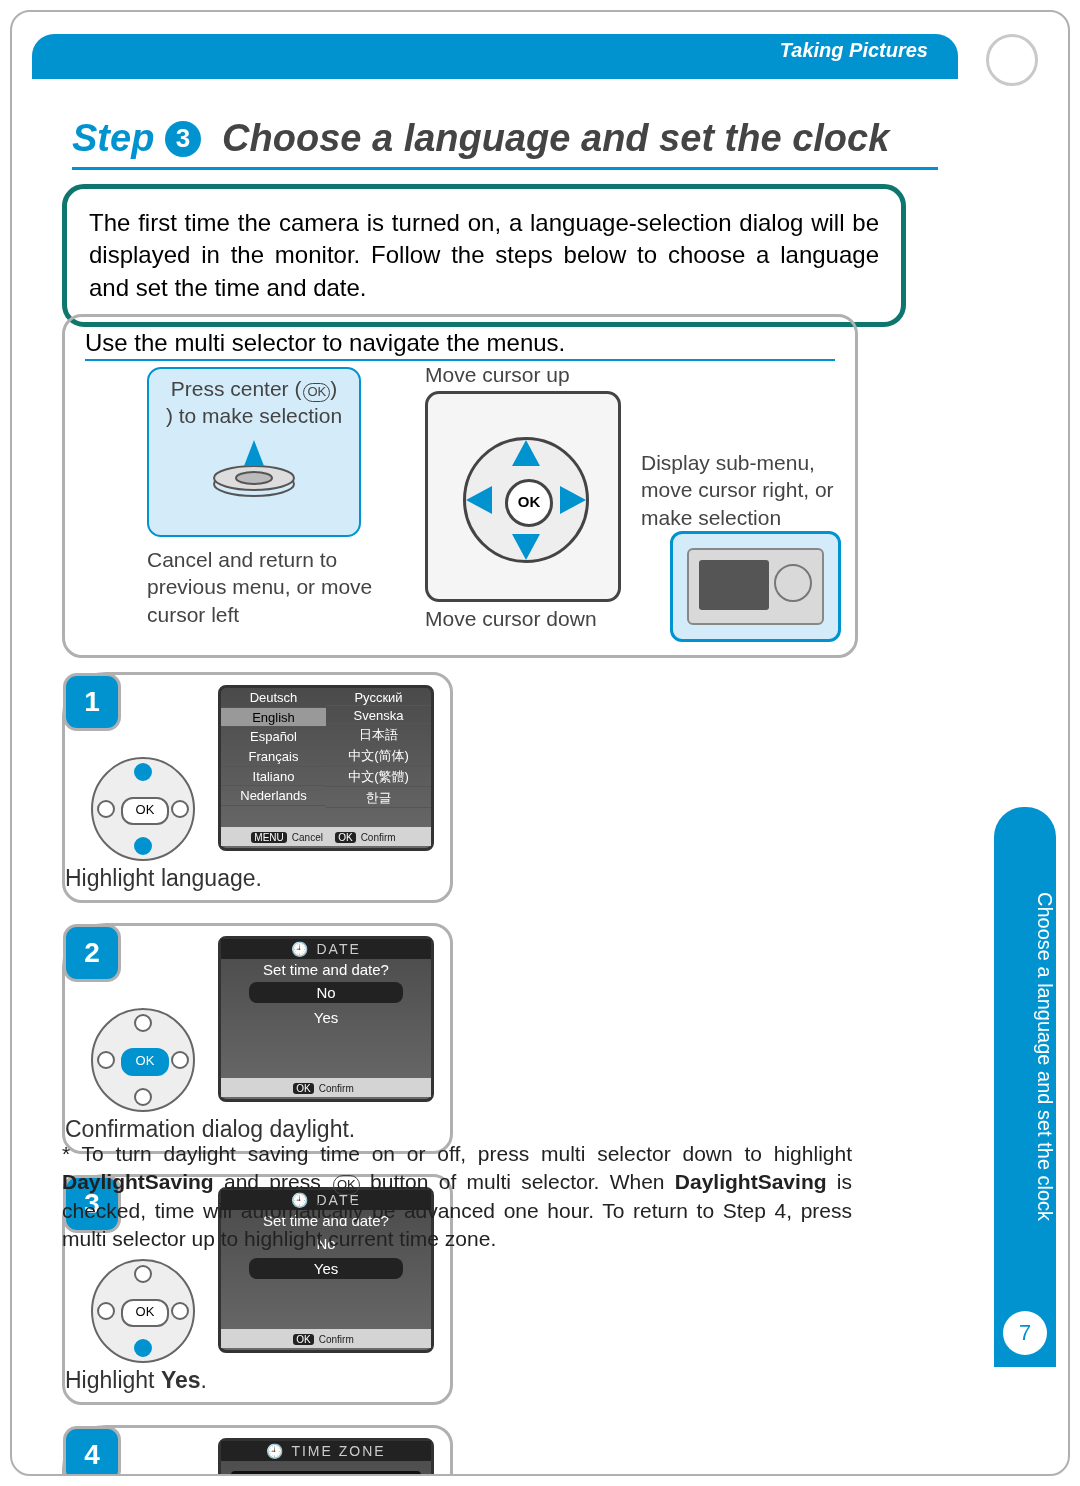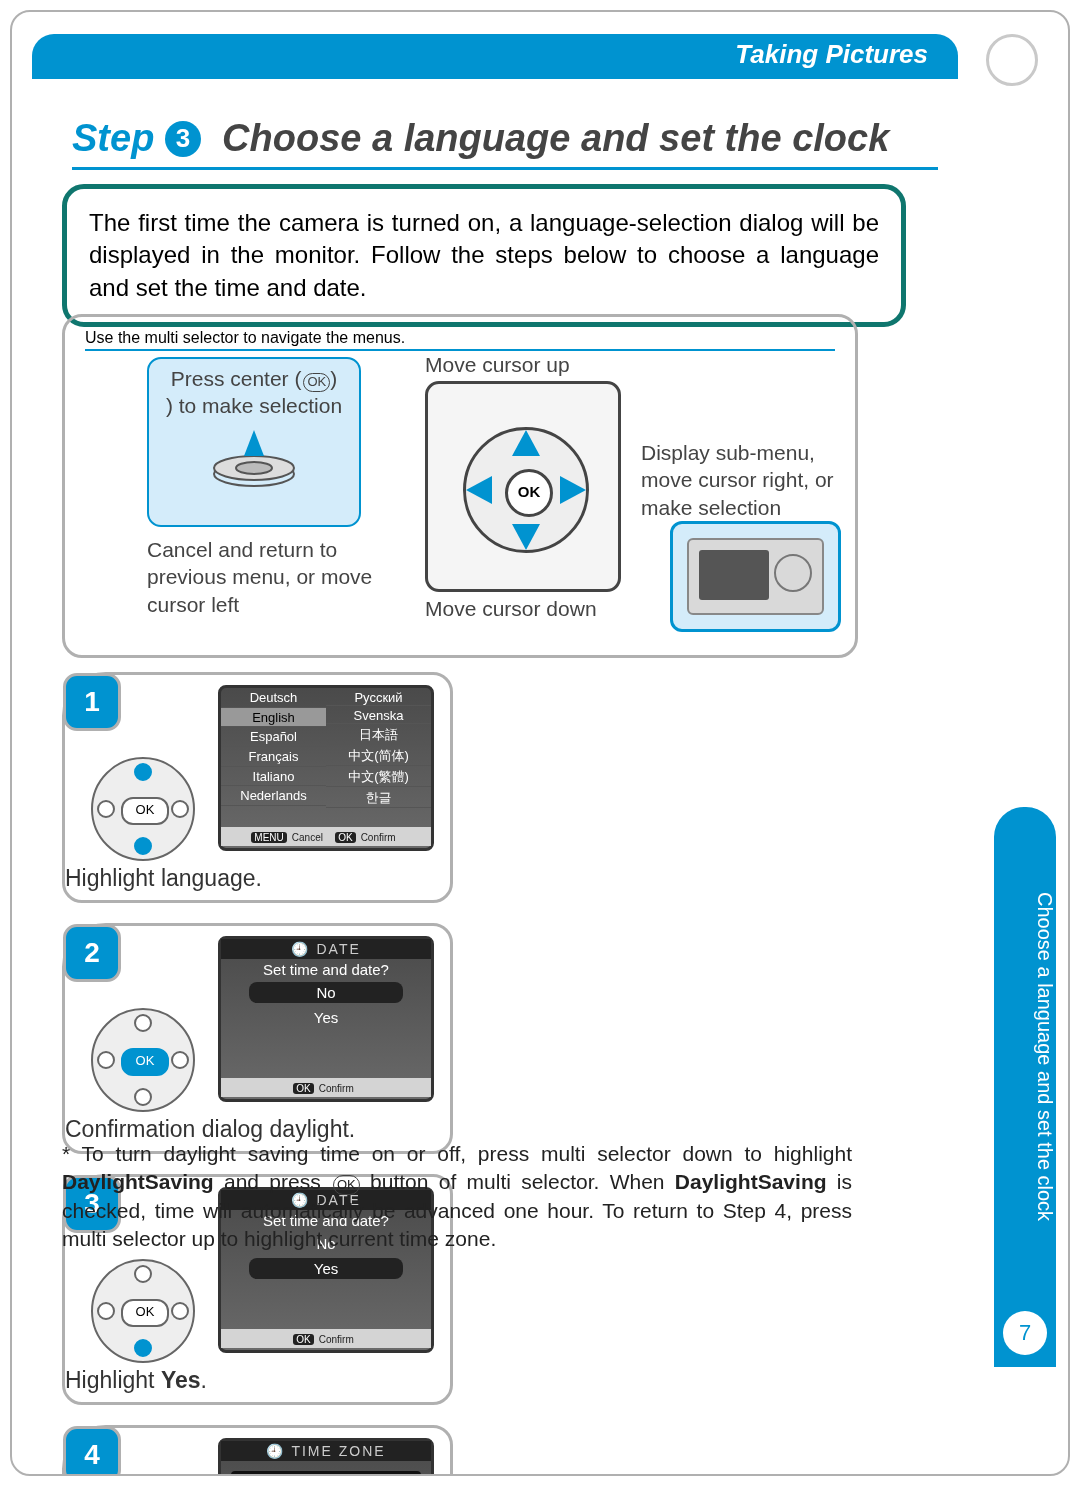--- a/index.html
+++ b/index.html
@@ -1,30 +1,30 @@
 <!DOCTYPE html>
 <html><head>
 <meta charset="utf-8">
 <style>
   html,body{margin:0;padding:0;background:#fff}
   body{font-family:Arial,Helvetica,sans-serif;width:1080px;height:1486px;position:relative;color:#000}
   .page{position:absolute;top:10px;left:10px;right:10px;bottom:10px;border:2px solid #b0b0b0;border-radius:20px;overflow:hidden}
   
   .hdr-tab{position:absolute;top:22px;left:20px;right:110px;height:45px;background:#0093d0;border-radius:22px 22px 0 0}
-  .hdr-title{position:absolute;top:27px;right:140px;color:#fff;font-style:italic;font-weight:bold;font-size:26px}
+  .hdr-title{position:absolute;top:27px;right:140px;color:#fff;font-style:italic;font-weight:bold;font-size:20px}
   .corner-o{position:absolute;top:22px;right:30px;width:46px;height:46px;border-radius:50%;border:3px solid #c9c9c9;background:#fff}
   
   .step-line{position:absolute;top:105px;left:60px;right:130px;font-size:38px;font-style:italic;font-weight:bold;color:#444;border-bottom:3px solid #0093d0;padding-bottom:6px}
   .step-line .sw{color:#0093d0}
   .step-num{display:inline-flex;align-items:center;justify-content:center;width:36px;height:36px;border-radius:50%;background:#0093d0;color:#fff;font-style:normal;font-size:26px;position:relative;top:-4px}
   
   .intro{position:absolute;top:172px;left:50px;width:790px;padding:18px 22px;border:5px solid #0f766e;border-radius:22px;font-size:24px;line-height:1.35;text-align:justify}
   
   .selbox{position:absolute;top:302px;left:50px;width:790px;height:330px;border:3px solid #b0b0b0;border-radius:20px;padding-top:8px}
-  .sel-head{font-size:16px;margin:4px 20px 0;border-bottom:2px solid #0093d0;padding-bottom:2px}
+  .sel-head{font-size:24px;margin:4px 20px 0;border-bottom:2px solid #0093d0;padding-bottom:2px}
   .sel-body{position:relative;height:275px}
   .press{position:absolute;top:6px;left:82px;width:210px;height:160px;background:#d4ecfa;border:2px solid #0093d0;border-radius:14px;text-align:center;font-size:21px;color:#444;padding-top:6px;line-height:1.3}
   .ok-sm{display:inline-flex;align-items:center;justify-content:center;border:1.5px solid #444;border-radius:10px;font-size:13px;padding:0 3px;margin-left:2px}
   .cancel{position:absolute;top:185px;left:82px;width:230px;font-size:21px;color:#444;line-height:1.3}
   .up{position:absolute;top:2px;left:360px;font-size:21px;color:#444}
   .down{position:absolute;top:246px;left:360px;font-size:21px;color:#444}
   .right{position:absolute;top:88px;left:576px;width:225px;font-size:21px;color:#444;line-height:1.3}
   
   .device{position:absolute;top:30px;left:360px;width:190px;height:205px;border:3px solid #444;border-radius:14px;background:#f5f5f5}
   .device .pad{position:absolute;top:50%;left:50%;width:120px;height:120px;margin:-60px 0 0 -60px;border:3px solid #444;border-radius:50%;background:#eee}

